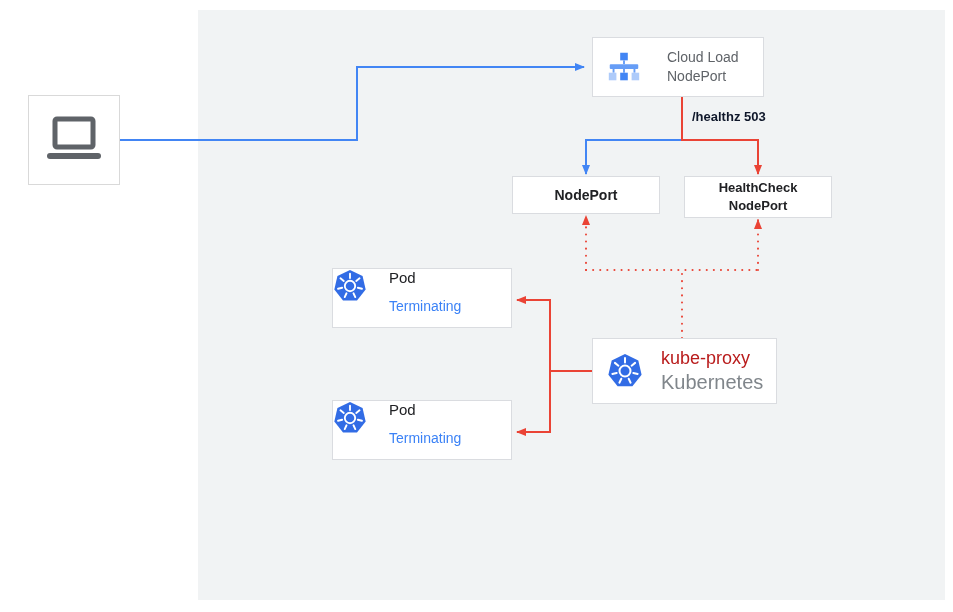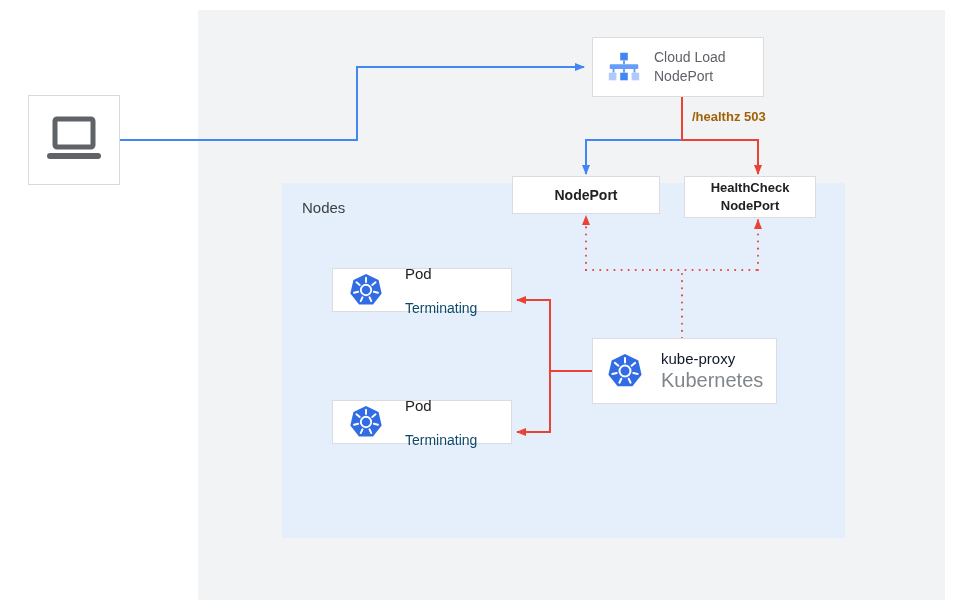--- a/index.html
+++ b/index.html
@@ -11,49 +11,46 @@
   .panel-gray  { position:absolute; left:198px; top:10px; width:747px; height:590px; background:#f1f3f4; z-index:0; }
   .panel-nodes { position:absolute; left:282px; top:183px; width:563px; height:355px; background:#e4effb; z-index:1; }
   .panel-nodes .panel-label { position:absolute; left:20px; top:16px; font-size:15px; color:#3c4043; }
 
   svg.connectors { position:absolute; left:0; top:0; width:953px; height:612px; z-index:2; pointer-events:none; }
 
   .node { position:absolute; background:#ffffff; border:1px solid #dadce0; z-index:3; }
 
   .client { left:28px; top:95px; width:92px; height:90px; display:flex; align-items:center; justify-content:center; border-color:#d9d9d9; }
 
-  .cloud-lb { left:592px; top:37px; width:172px; height:60px; display:flex; align-items:center; padding-left:12px; gap:11px; }
+  .cloud-lb { left:592px; top:37px; width:172px; height:60px; display:flex; align-items:center; padding-left:12px; gap:24px; }
   .cloud-lb .txt { font-size:14px; color:#5f6368; line-height:1.35; }
 
   .nodeport { left:512px; top:176px; width:148px; height:38px; display:flex; align-items:center; justify-content:center; font-size:14px; font-weight:bold; color:#202124; }
 
-  .hc-nodeport { left:684px; top:176px; width:132px; height:42px; display:flex; flex-direction:column; align-items:center; justify-content:center; font-size:13px; font-weight:bold; line-height:1.35; color:#202124; }
+  .hc-nodeport { left:684px; top:176px; width:148px; height:42px; display:flex; flex-direction:column; align-items:center; justify-content:center; font-size:13px; font-weight:bold; line-height:1.35; color:#202124; }
 
-  .pod { left:332px; width:180px; height:44px; display:flex; align-items:center; padding-left:16px; gap:22px; }
+  .pod { left:332px; width:180px; height:60px; display:flex; align-items:flex-start; padding-left:0; gap:22px; }
   .pod.top { top:268px; }
   .pod.bottom { top:400px; }
   .pod .title { font-size:15px; color:#202124; }
-  .pod .sub { font-size:14px; color:#0c4a6e; margin-top:18px; }
+  .pod .sub { font-size:14px; color:#3b82f6; margin-top:12px; }
 
   .kube-proxy { left:592px; top:338px; width:185px; height:66px; display:flex; align-items:center; padding-left:14px; gap:18px; }
-  .kube-proxy .title { font-size:15px; color:#0f172a; }
+  .kube-proxy .title { font-size:18px; color:#b91c1c; }
   .kube-proxy .sub { font-size:20px; color:#80868b; margin-top:2px; }
 
-  .healthz { position:absolute; left:692px; top:109px; font-size:13px; font-weight:bold; color:#a16207; z-index:3; }
+  .healthz { position:absolute; left:692px; top:109px; font-size:13px; font-weight:bold; color:#0f172a; z-index:3; }
 </style>
 </head>
 <body>
 
 <div class="canvas">
 
   <div class="panel-gray"></div>
 
-  <div class="panel-nodes">
-    <div class="panel-label">Nodes</div>
-  </div>
 
   <svg class="connectors" viewBox="0 0 953 612">
     <defs>
       <marker id="arrow-blue" markerUnits="userSpaceOnUse" markerWidth="10" markerHeight="8" refX="9" refY="4" orient="auto">
         <path d="M0,0 L10,4 L0,8 Z" fill="#4285f4"></path>
       </marker>
       <marker id="arrow-red" markerUnits="userSpaceOnUse" markerWidth="10" markerHeight="8" refX="9" refY="4" orient="auto">
         <path d="M0,0 L10,4 L0,8 Z" fill="#ea4335"></path>
       </marker>
       <g id="k8s-icon">

